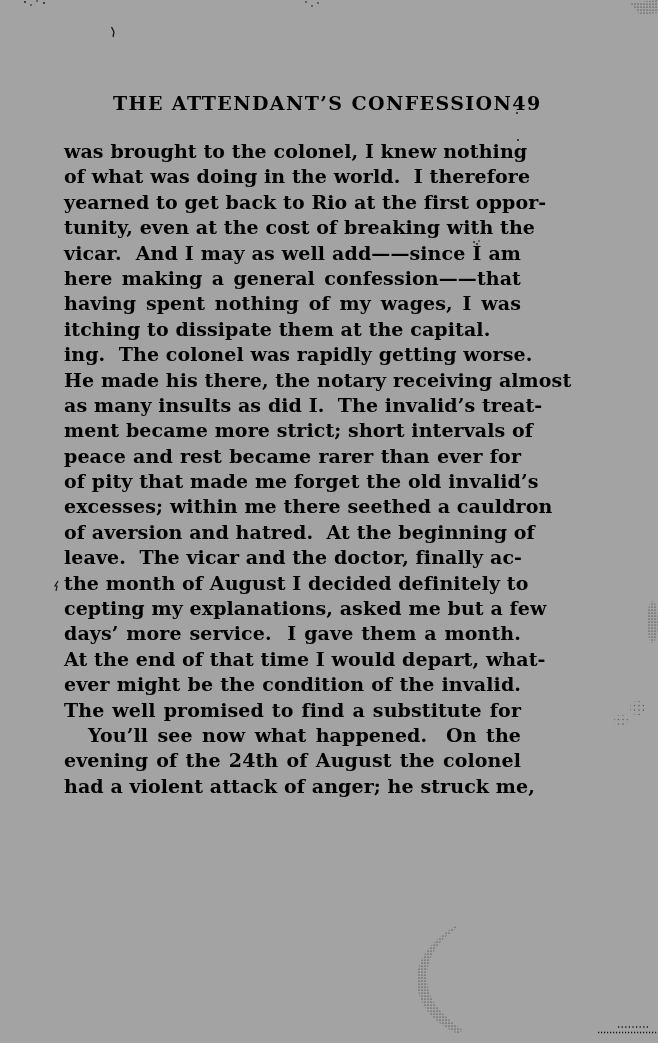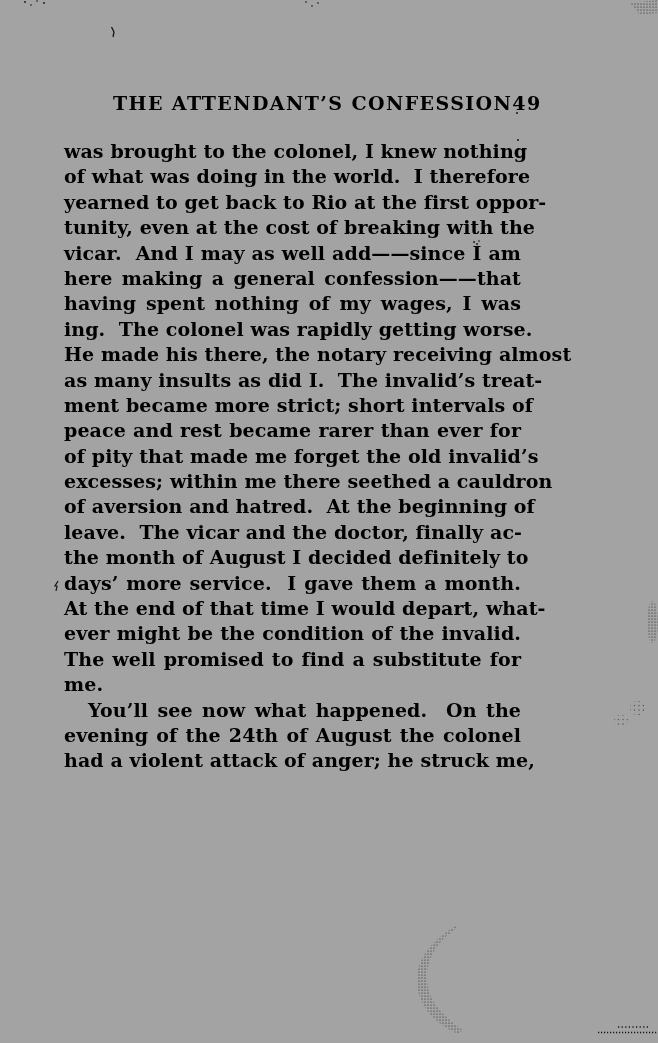--- a/index.html
+++ b/index.html
@@ -73,35 +73,36 @@
   </div>
 
   <div class="text-block" id="text-block">
       <div class="line">was brought to the colonel, I knew nothing</div>
       <div class="line">of what was doing in the world.&nbsp; I therefore</div>
       <div class="line">yearned to get back to Rio at the first oppor-</div>
       <div class="line">tunity, even at the cost of breaking with the</div>
       <div class="line">vicar.&nbsp; And I may as well add——since I am</div>
       <div class="line">here making a general confession——that</div>
       <div class="line">having spent nothing of my wages, I was</div>
+      <div class="line last">itching to dissipate them at the capital.</div>
       <div class="line">ing.&nbsp; The colonel was rapidly getting worse.</div>
       <div class="line">He made his there, the notary receiving almost</div>
       <div class="line">as many insults as did I.&nbsp; The invalid’s treat-</div>
       <div class="line">ment became more strict; short intervals of</div>
       <div class="line">peace and rest became rarer than ever for</div>
       <div class="line">of pity that made me forget the old invalid’s</div>
       <div class="line">excesses; within me there seethed a cauldron</div>
       <div class="line">of aversion and hatred.&nbsp; At the beginning of</div>
       <div class="line">leave.&nbsp; The vicar and the doctor, finally ac-</div>
       <div class="line">the month of August I decided definitely to</div>
+      <div class="line">cepting my explanations, asked me but a few</div>
       <div class="line">days’ more service.&nbsp; I gave them a month.</div>
       <div class="line">At the end of that time I would depart, what-</div>
       <div class="line">ever might be the condition of the invalid.</div>
       <div class="line">The well promised to find a substitute for</div>
-      <div class="line last">me.</div>
       <div class="line indent">You’ll see now what happened.&nbsp; On the</div>
       <div class="line">evening of the 24th of August the colonel</div>
       <div class="line last">had a violent attack of anger; he struck me,</div>
     </div>
 
   <svg class="art" style="left:20px;top:0" width="32" height="8">
     <circle cx="5" cy="2" r="0.9" fill="#141414"></circle>
     <circle cx="11" cy="5" r="0.8" fill="#141414"></circle>
     <circle cx="17" cy="1" r="0.8" fill="#141414"></circle>
     <circle cx="24" cy="3" r="0.9" fill="#141414"></circle>

